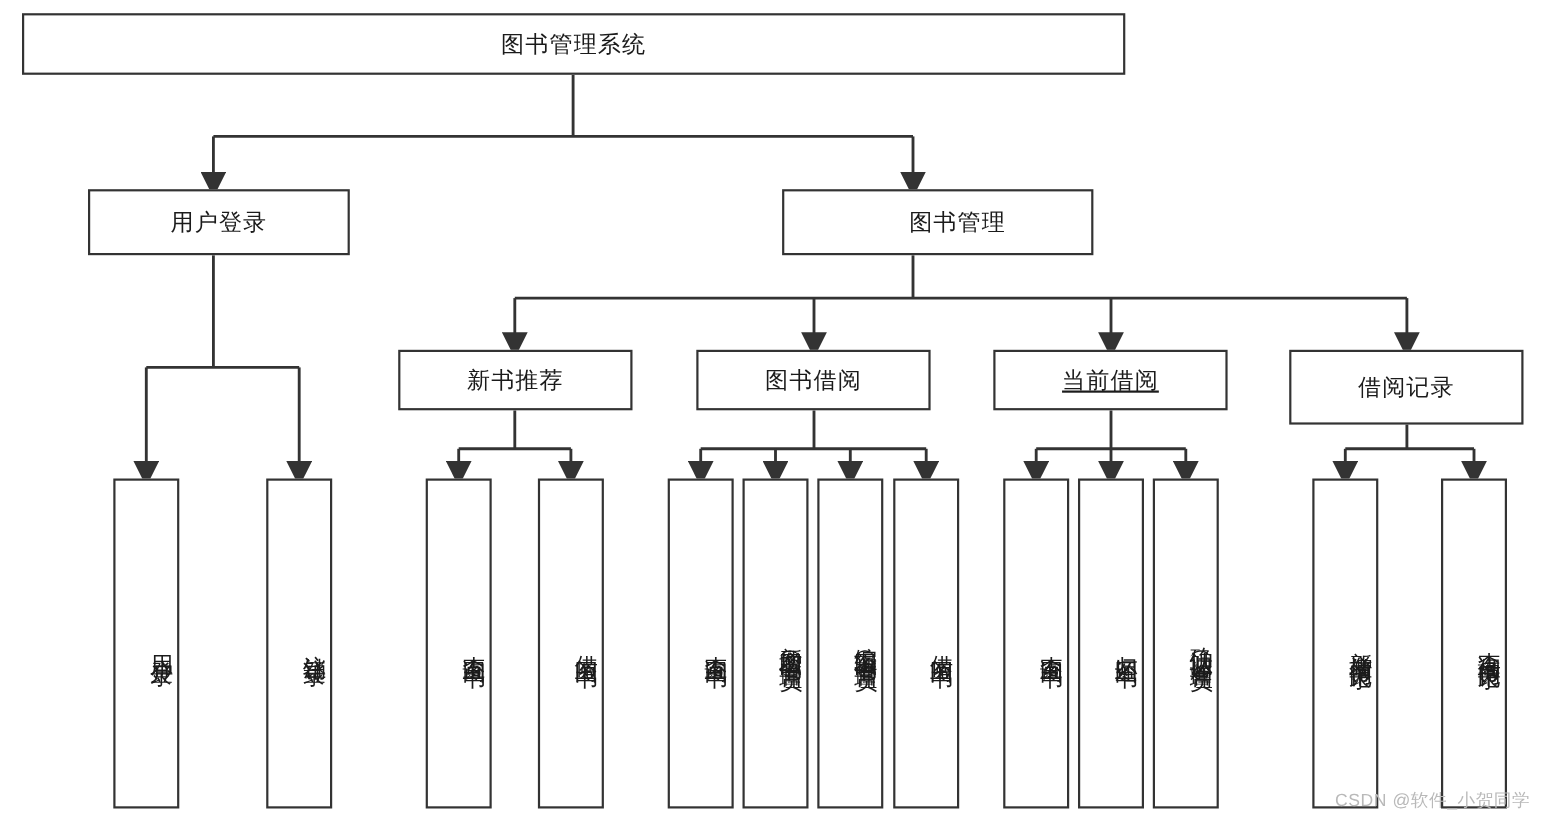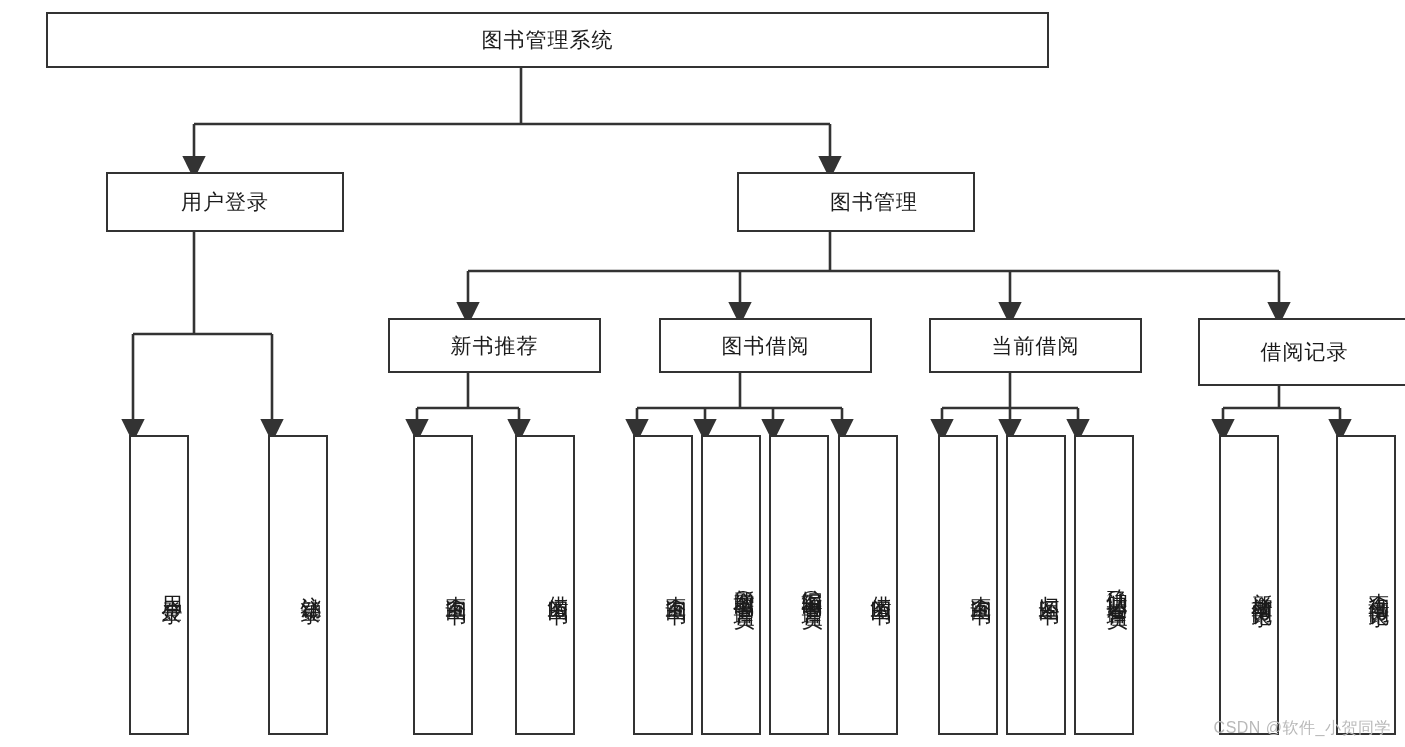--- a/index.html
+++ b/index.html
@@ -7,21 +7,20 @@
     width:1405px;height:747px;overflow:hidden;
     font-family:"Liberation Sans","DejaVu Sans",sans-serif;
   }
   #stage{position:relative;width:1405px;height:747px;background:#fff;}
   svg#wires{position:absolute;left:0;top:0;width:1405px;height:747px;}
   .node{
     position:absolute;box-sizing:border-box;
     background:#ffffff;border:2.5px solid #333333;
     display:flex;align-items:center;justify-content:center;
     color:#1b1b1b;
-    margin-left:26px;
   }
   .node.h{font-size:21px;letter-spacing:1px;}
   .node.v{
     writing-mode:vertical-rl;text-orientation:upright;
     font-size:21px;line-height:1.45;letter-spacing:3px;
     padding:8px 0;align-items:flex-start;justify-content:center;
   }
   .node.v span{display:block;}
   .watermark{
     position:absolute;right:14px;bottom:8px;
@@ -84,31 +83,31 @@
     </g>
   </svg>
 
   <div class="node h" style="left:20px;top:12px;width:1003px;height:56px;">
     <span>图书管理系统</span>
   </div>
 
   <div class="node h" style="left:80px;top:172px;width:238px;height:60px;">
     <span>用户登录</span>
   </div>
-  <div class="node h" style="left:711px;top:172px;width:238px;height:60px;padding-left:36px;">
+  <div class="node h" style="left:711px;top:172px;width:283px;height:60px;padding-left:36px;">
     <span>图书管理</span>
   </div>
 
   <div class="node h" style="left:633px;top:318px;width:213px;height:55px;">
     <span>图书借阅</span>
   </div>
   <div class="node h" style="left:362px;top:318px;width:213px;height:55px;">
     <span>新书推荐</span>
   </div>
-  <div class="node h" style="left:903px;top:318px;width:213px;height:55px;">
+  <div class="node h" style="left:903px;top:318px;width:213px;height:55px;text-decoration:underline;">
     <span>当前借阅</span>
   </div>
   <div class="node h" style="left:1172px;top:318px;width:213px;height:68px;">
     <span>借阅记录</span>
   </div>
 
   <div class="node v" style="left:103px;top:435px;width:60px;height:300px;">
     <span>用户登录</span>
   </div>
   <div class="node v" style="left:242px;top:435px;width:60px;height:300px;">

